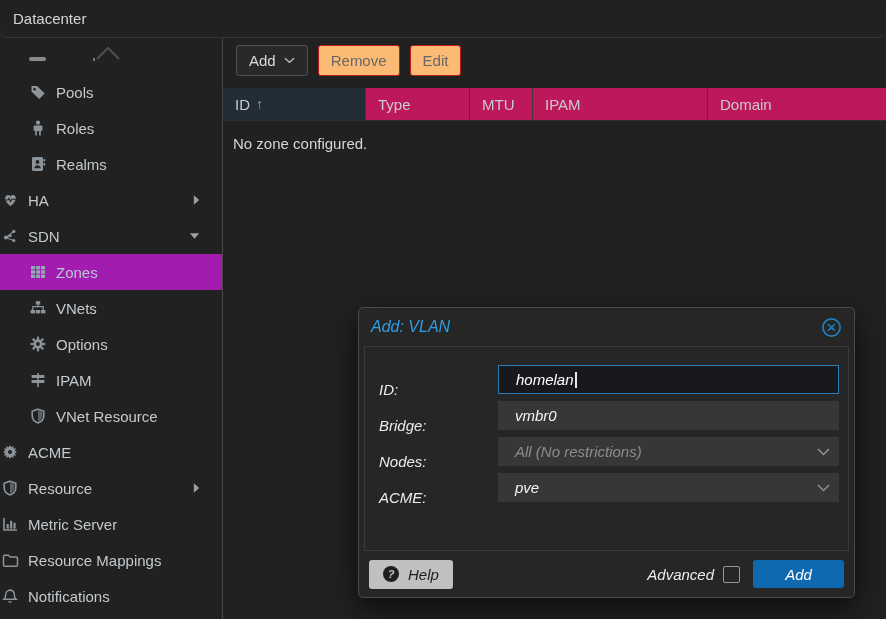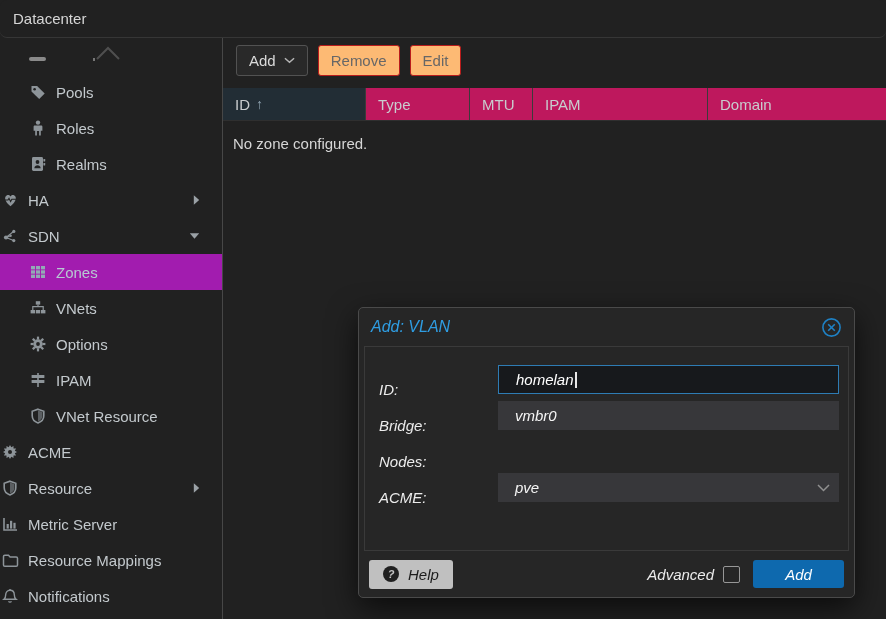--- a/index.html
+++ b/index.html
@@ -363,20 +363,28 @@
       </div>
     </div>
     <div class="frow">
       <span class="flabel">Bridge:</span>
       <div class="fctl">
         <span>vmbr0</span>
       </div>
     </div>
     <div class="frow">
       <span class="flabel">Nodes:</span>
+      <div class="fctl muted">
+        <span>All (No restrictions)</span>
+        <span class="selchev">
+          <svg width="13" height="8" viewBox="0 0 13 8">
+              <path d="M1 1l5.5 5.5L12 1" fill="none" stroke="#909090" stroke-width="1.5"></path>
+            </svg>
+        </span>
+      </div>
     </div>
     <div class="frow">
       <span class="flabel">ACME:</span>
       <div class="fctl">
         <span>pve</span>
         <span class="selchev">
           <svg width="13" height="8" viewBox="0 0 13 8">
               <path d="M1 1l5.5 5.5L12 1" fill="none" stroke="#909090" stroke-width="1.5"></path>
             </svg>
         </span>

